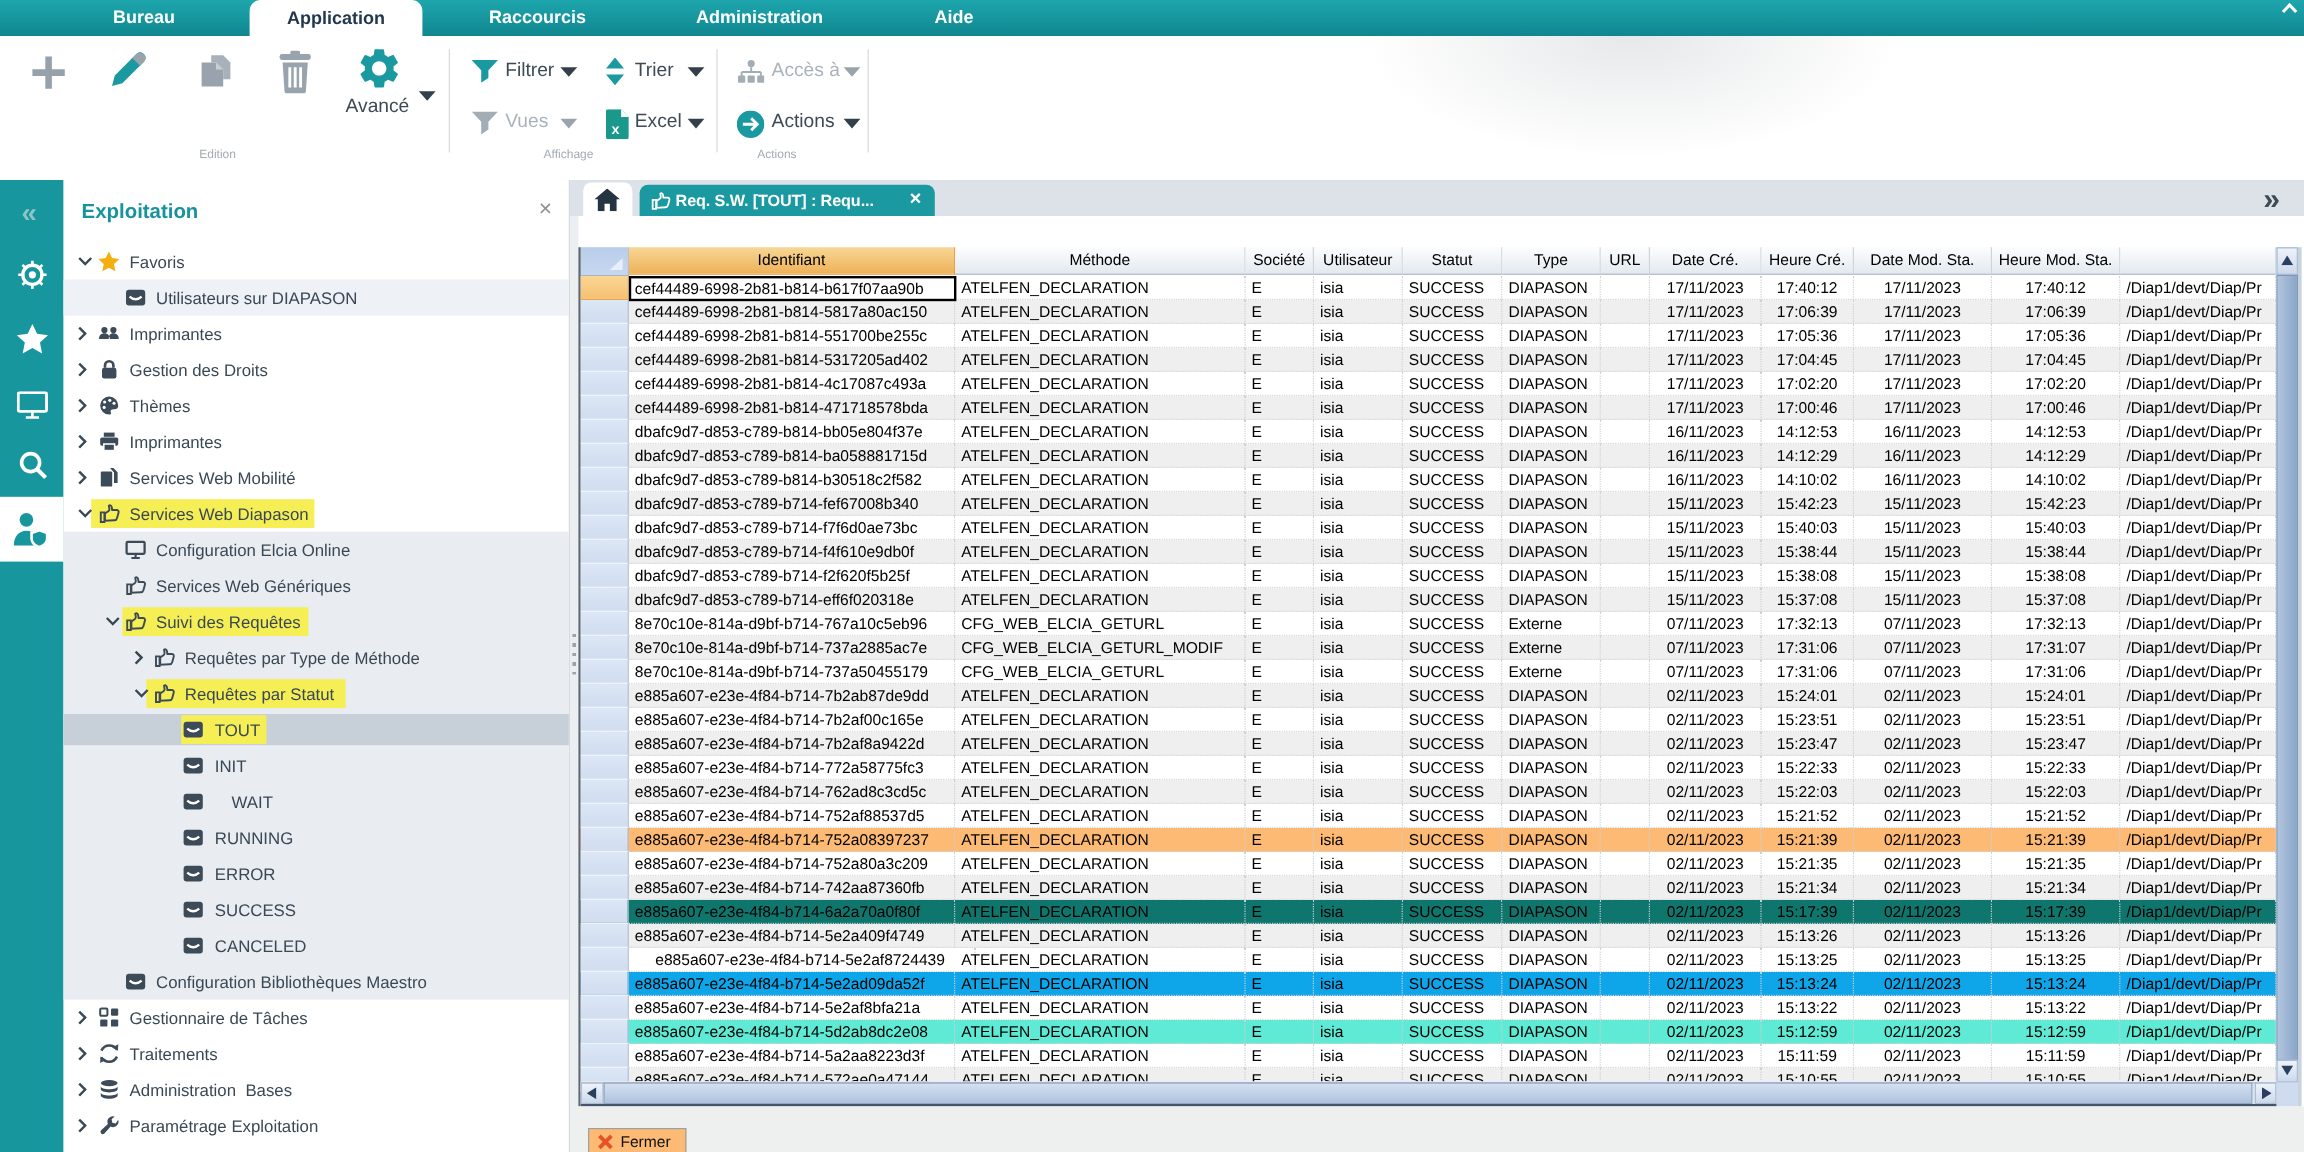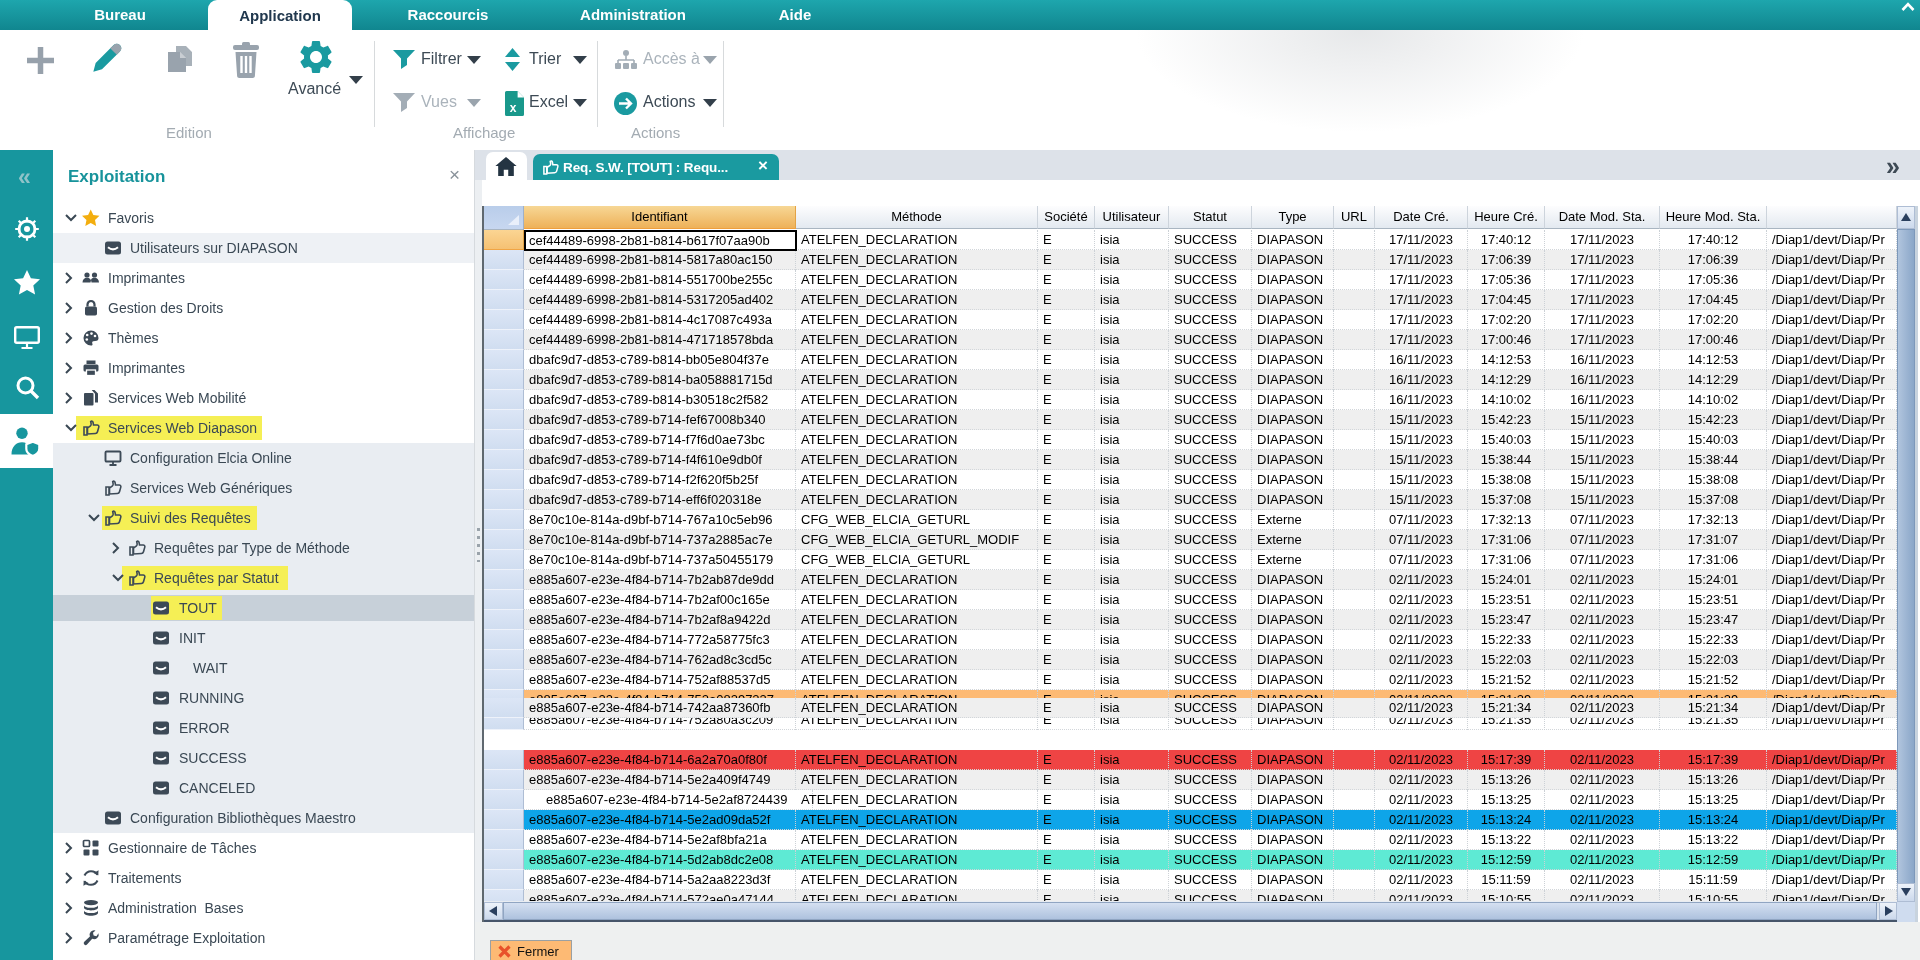--- a/index.html
+++ b/index.html
@@ -4,21 +4,21 @@
 html,body{width:1920px;height:960px;overflow:hidden;background:#fff;font-family:"Liberation Sans",sans-serif}
 .ab{position:absolute}
 .tx{position:absolute;white-space:nowrap}
 #page{position:relative;width:1920px;height:960px}
 
 #menubar{position:absolute;left:0;top:0;width:1920px;height:30px;background:linear-gradient(#1ea6ad,#10868f)}
 .mitem{position:absolute;top:0;height:30px;line-height:30px;color:#fff;font-size:15px;font-weight:bold;text-align:center}
 #apptab{position:absolute;left:208px;top:0;width:144px;height:30px;background:#fff;border-radius:9px 9px 0 0;color:#21384e;font-size:15px;font-weight:bold;text-align:center;line-height:31px}
 
 #ribbon{position:absolute;left:0;top:30px;width:1920px;height:120px;background:#fff}
-.glabel{position:absolute;top:94px;font-size:15px;color:#a3abb2}
+.glabel{position:absolute;top:94px;font-size:10px;color:#a3abb2}
 .vsep{position:absolute;top:11px;width:1px;height:86px;background:#d7dadc}
 .rtxt{position:absolute;font-size:16px;color:#3d4a55}
 .rtxtd{position:absolute;font-size:16px;color:#aab3bb}
 .dd{position:absolute;width:0;height:0;border-left:7px solid transparent;border-right:7px solid transparent;border-top:8px solid #333f4a}
 .ddg{border-top-color:#9aa4ad}
 
 #rail{position:absolute;left:0;top:150px;width:53px;height:810px;background:#17969e}
 
 #tree{position:absolute;left:53px;top:150px;width:422px;height:810px;background:#fff;border-right:1px solid #d6dade}
 .titem{position:absolute;font-size:14px;color:#3a4854;line-height:30px}
@@ -724,36 +724,36 @@
       <span class="c" style="left:611px;width:74px">isia</span>
       <span class="c" style="left:685px;width:83px">SUCCESS</span>
       <span class="c" style="left:768px;width:82px">DIAPASON</span>
       <span class="c" style="left:850px;width:41px"></span>
       <span class="c cc" style="left:891px;width:93px">02/11/2023</span>
       <span class="c cc" style="left:984px;width:77px">15:21:35</span>
       <span class="c cc" style="left:1061px;width:115px">02/11/2023</span>
       <span class="c cc" style="left:1176px;width:107px">15:21:35</span>
       <span class="c" style="left:1283px;width:130px">/Diap1/devt/Diap/Pr</span>
     </div>
-<div class="row" style="top:698px;background:#efefef;border-bottom:1px dotted #d2d6da">
+<div class="row" style="top:730px;background:#efefef;border-bottom:1px dotted #d2d6da">
       <span class="sel"></span>
       <span class="c" style="left:40px;width:272px">e885a607-e23e-4f84-b714-742aa87360fb</span>
       <span class="c" style="left:312px;width:242px">ATELFEN_DECLARATION</span>
       <span class="c" style="left:554px;width:57px">E</span>
       <span class="c" style="left:611px;width:74px">isia</span>
       <span class="c" style="left:685px;width:83px">SUCCESS</span>
       <span class="c" style="left:768px;width:82px">DIAPASON</span>
       <span class="c" style="left:850px;width:41px"></span>
       <span class="c cc" style="left:891px;width:93px">02/11/2023</span>
       <span class="c cc" style="left:984px;width:77px">15:21:34</span>
       <span class="c cc" style="left:1061px;width:115px">02/11/2023</span>
       <span class="c cc" style="left:1176px;width:107px">15:21:34</span>
       <span class="c" style="left:1283px;width:130px">/Diap1/devt/Diap/Pr</span>
     </div>
-<div class="row" style="top:750px;background:#ef4444;border-bottom:1px dotted #d2d6da">
+<div class="row" style="top:750px;background:#0f766e;border-bottom:1px dotted #d2d6da">
       <span class="sel"></span>
       <span class="c" style="left:40px;width:272px">e885a607-e23e-4f84-b714-6a2a70a0f80f</span>
       <span class="c" style="left:312px;width:242px">ATELFEN_DECLARATION</span>
       <span class="c" style="left:554px;width:57px">E</span>
       <span class="c" style="left:611px;width:74px">isia</span>
       <span class="c" style="left:685px;width:83px">SUCCESS</span>
       <span class="c" style="left:768px;width:82px">DIAPASON</span>
       <span class="c" style="left:850px;width:41px"></span>
       <span class="c cc" style="left:891px;width:93px">02/11/2023</span>
       <span class="c cc" style="left:984px;width:77px">15:17:39</span>

